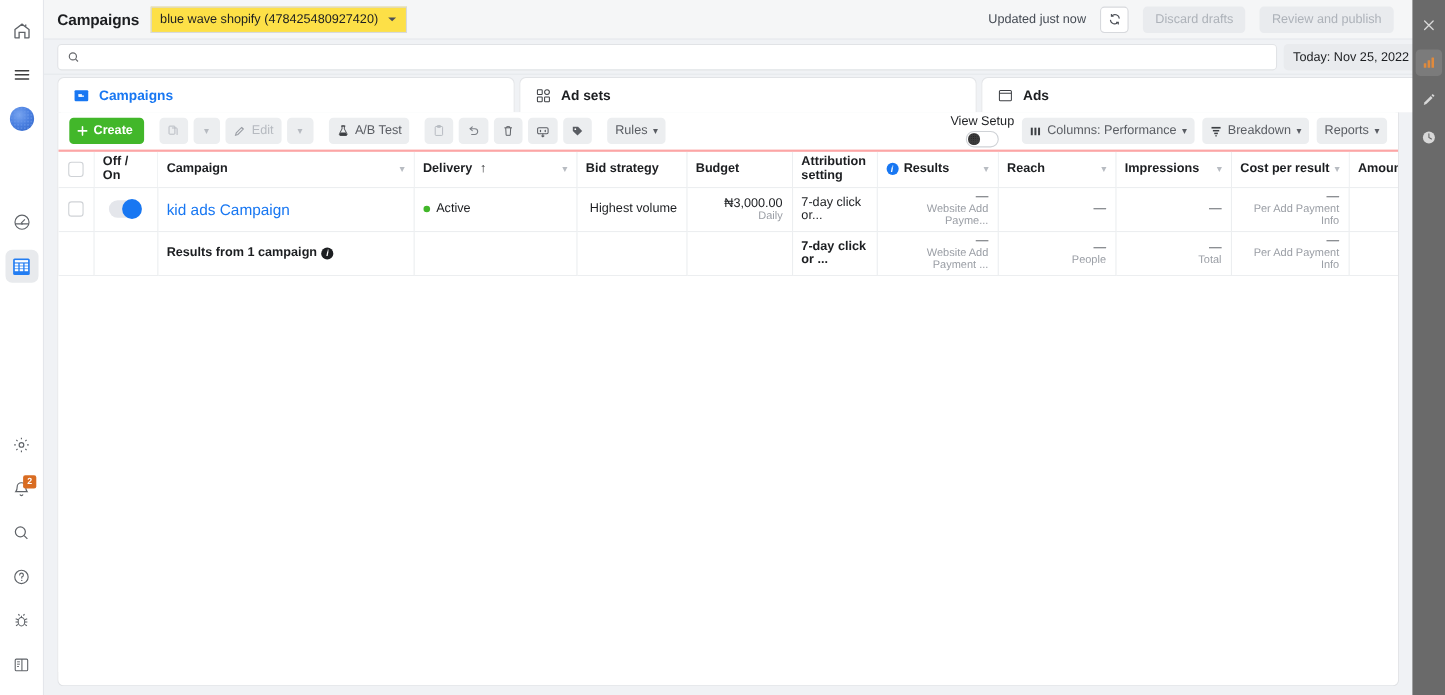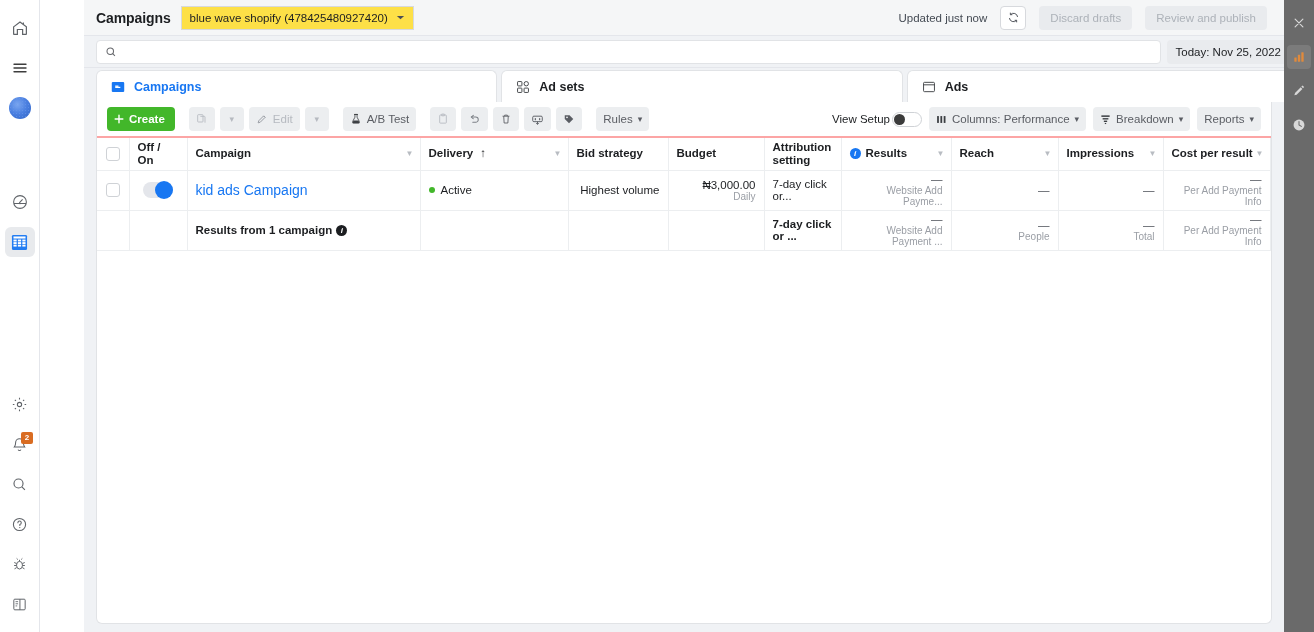--- a/index.html
+++ b/index.html
@@ -57,21 +57,21 @@
     padding-top: 6px; z-index: 40;
   }
   .rr-icon {
     width: 24px; height: 24px; margin: 5px 0;
     display: flex; align-items: center; justify-content: center;
     border-radius: 4px; cursor: pointer; color: #d8d8d8;
   }
   .rr-icon.sel { background: #7b7b7b; }
 
   
-  .main { flex: 1 1 auto; width: 1274px; height: 632px; position: relative; background: #f0f2f5; margin-left: 44px; }
+  .main { flex: 1 1 auto; width: 1274px; height: 632px; position: relative; background: #f0f2f5; }
 
   
   .topbar {
     height: 36px; background: #f5f6f7;
     border-bottom: 1px solid #e4e6eb;
     display: flex; align-items: center; padding: 0 8px 0 12px; gap: 10px;
     position: relative;
   }
   .page-title { font-size: 14px; font-weight: 700; color: #1c1e21; letter-spacing: -.1px; }
   .acct-select {
@@ -148,21 +148,21 @@
   }
   .tb-btn {
     height: 24px; min-width: 24px; padding: 0 7px; border-radius: 4px;
     background: #eceef0; color: #5a5d63;
     display: flex; align-items: center; justify-content: center; gap: 5px;
     font-size: 11.5px; cursor: pointer; border: none;
   }
   .tb-btn.dis { color: #b6bac0; }
   .tb-sep { width: 4px; }
   .toolbar-right { margin-left: auto; display: flex; align-items: center; gap: 7px; }
-  .viewsetup { display: flex; align-items: center; gap: 2px; font-size: 11.5px; color: #1c1e21; }
+  .viewsetup { display: flex; align-items: center; gap: 2px; font-size: 11.5px; color: #1c1e21; flex-direction: column; }
   .toggle-sm {
     width: 30px; height: 15px; border-radius: 8px; background: #fff;
     border: 1px solid #cfd2d6; position: relative; cursor: pointer;
   }
   .toggle-sm::after {
     content: ""; position: absolute; left: 1px; top: 1px;
     width: 11px; height: 11px; border-radius: 50%;
     background: #3b3b3b;
     background-image: radial-gradient(#222 .6px, transparent .6px);
     background-size: 2px 2px;

